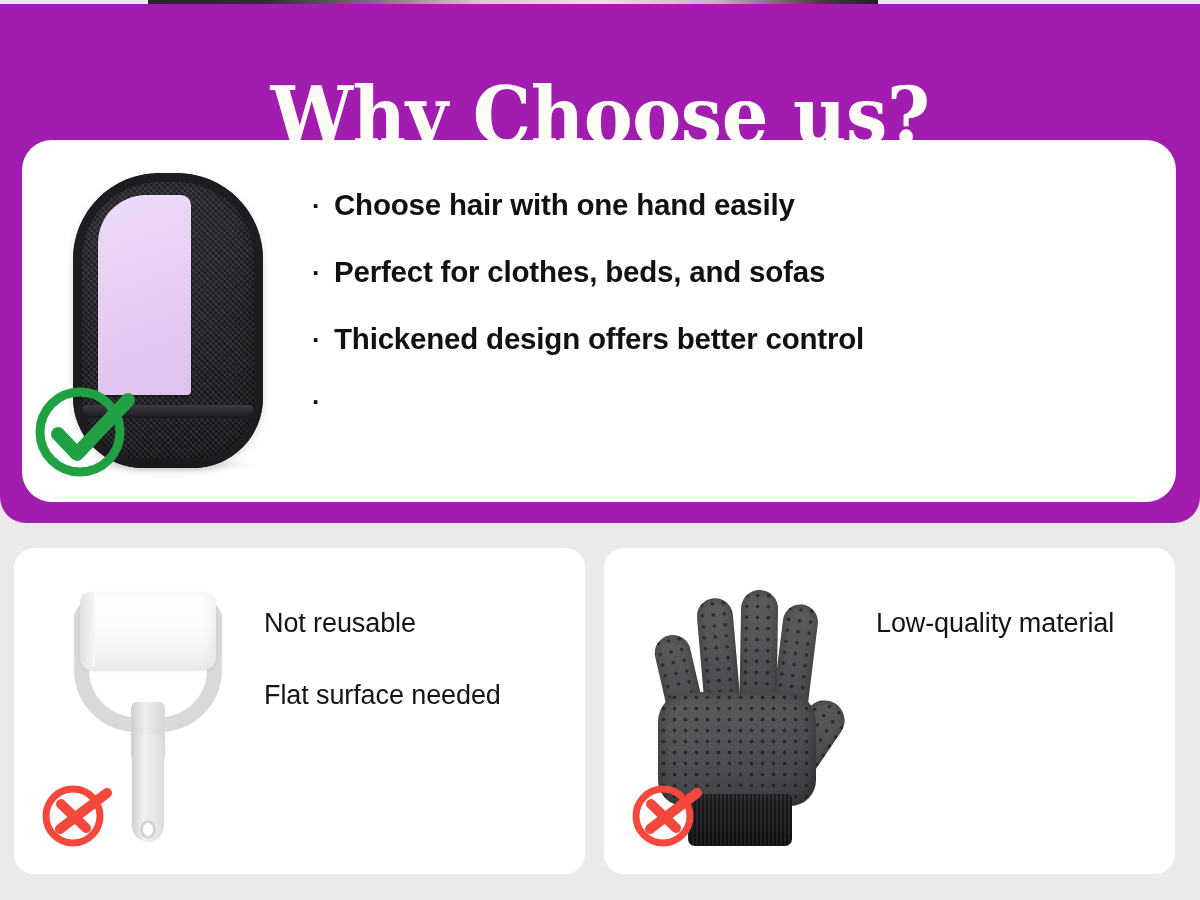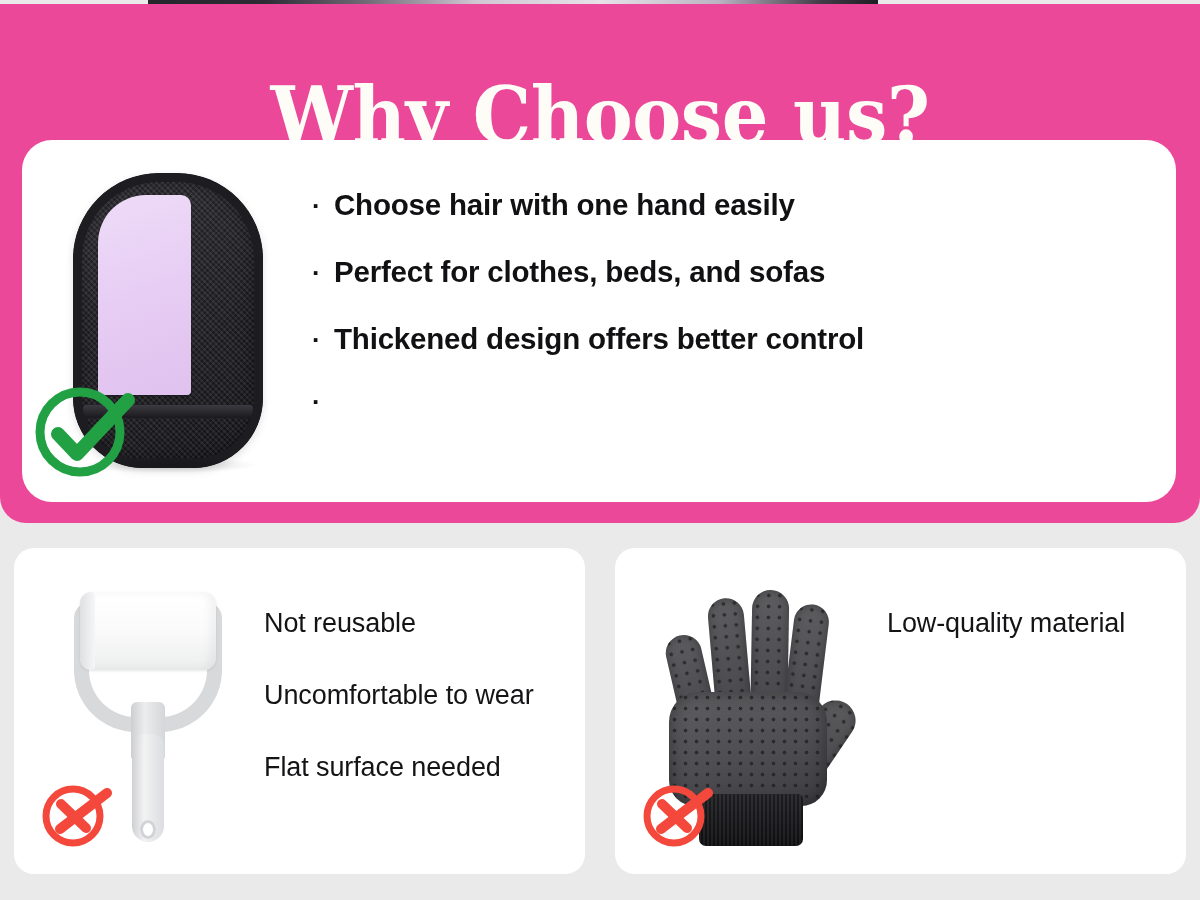--- a/index.html
+++ b/index.html
@@ -28,21 +28,21 @@
     background: linear-gradient(90deg,#1b1b22 0%, #23222b 16%, #6b6472 30%,
                 #cfc6d2 45%, #e7e2e8 62%, #b9b2c2 78%, #3a3440 92%, #141319 100%);
     opacity: .95;
   }
 
   
   .hero {
     position: absolute;
     top: 4px; left: 0;
     width: 1200px; height: 519px;
-    background: #ec4899;
+    background: #a21caf;
     border-bottom-left-radius: 26px;
     border-bottom-right-radius: 26px;
     box-sizing: border-box;
   }
   .hero-title {
     position: absolute;
     top: 18px; left: 0; right: 0;
     text-align: center;
     font-family: "DejaVu Serif", "Liberation Serif", serif;
     font-weight: 700;
@@ -147,21 +147,20 @@
   }
   .benefit-text { white-space: nowrap; }
 
   
   .compare-row {
     position: absolute;
     top: 548px; left: 14px;
     width: 1172px; height: 326px;
     display: flex;
     gap: 19px;
-    justify-content: space-between;
   }
   .compare-card {
     position: relative;
     width: 571px;
     height: 326px;
     background: #ffffff;
     border-radius: 20px;
     box-sizing: border-box;
     overflow: hidden;
   }
@@ -371,21 +370,20 @@
       <div class="cross-badge">
         <svg viewBox="0 0 74 74" width="74" height="74" aria-hidden="true">
           <circle cx="35" cy="41" r="27" fill="none" stroke="#f4483c" stroke-width="7"></circle>
           <path d="M23 29 L48 53" fill="none" stroke="#f4483c" stroke-width="10" stroke-linecap="round"></path>
           <path d="M69 18 L22 54" fill="none" stroke="#f4483c" stroke-width="10" stroke-linecap="round"></path>
         </svg>
       </div>
 
       <div class="con-list left">
         <div class="con-row">Not reusable</div>
-        <div class="con-row">Uncomfortable to wear</div>
         <div class="con-row">Flat surface needed</div>
       </div>
 
     </article>
 
     <article class="compare-card">
 
       <div class="glove">
         <div class="glove-backing"></div>
         <div class="finger f1">

